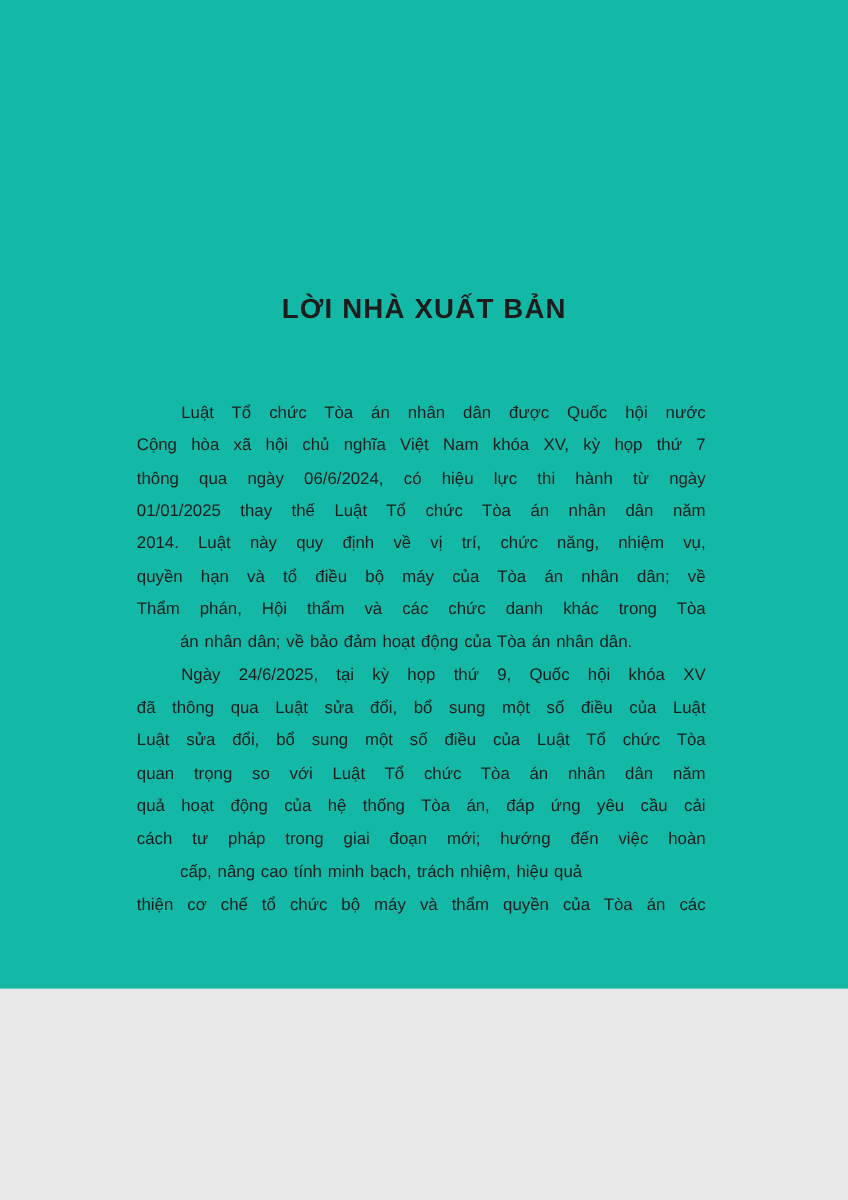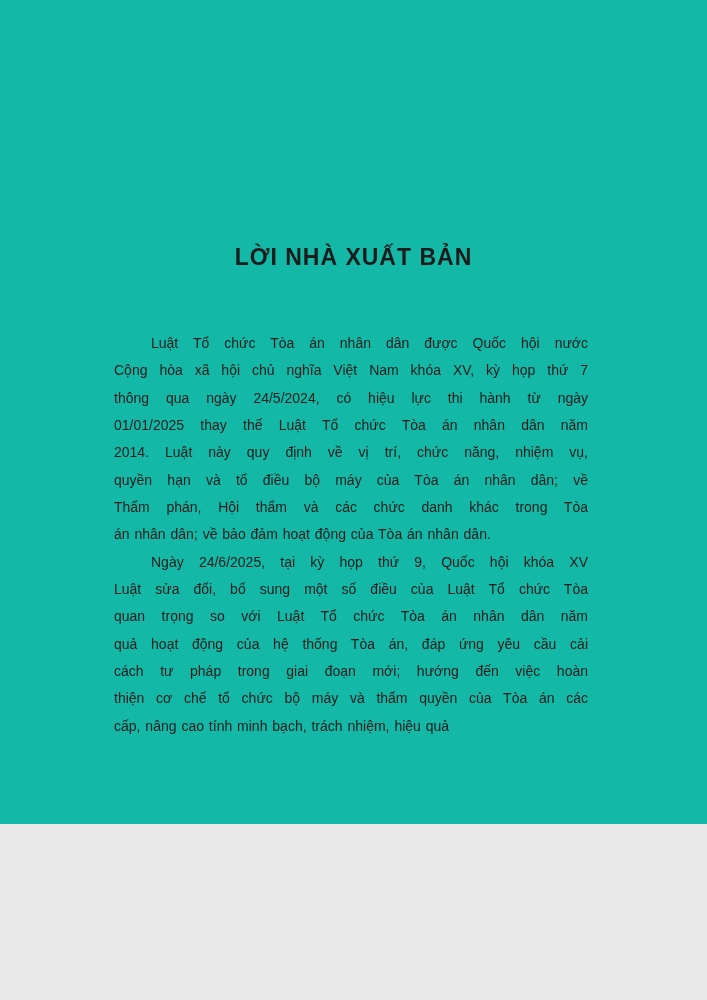--- a/index.html
+++ b/index.html
@@ -42,46 +42,48 @@
     text-align-last: justify;
     height: 27.35px;
     white-space: normal;
     word-spacing: 1px;
   }
   .line.first {
     padding-left: 37px;
   }
   .line.last {
     text-align-last: left;
+    margin-left: 36px;
   }
   .page-number {
     position: absolute;
     top: 884px;
     left: 114px;
     width: 474px;
     text-align: right;
     font-size: 20px;
   }
 </style>
 </head>
 <body>
 
 <div class="page">
   <h1 class="title">LỜI NHÀ XUẤT BẢN</h1>
   <div class="body-text">
       <div class="line first">Luật Tổ chức Tòa án nhân dân được Quốc hội nước</div>
       <div class="line">Cộng hòa xã hội chủ nghĩa Việt Nam khóa XV, kỳ họp thứ 7</div>
-      <div class="line">thông qua ngày 24/5/2024, có hiệu lực thi hành từ ngày</div>
+      <div class="line">thông qua ngày 06/6/2024, có hiệu lực thi hành từ ngày</div>
       <div class="line">01/01/2025 thay thế Luật Tổ chức Tòa án nhân dân năm</div>
       <div class="line">2014. Luật này quy định về vị trí, chức năng, nhiệm vụ,</div>
       <div class="line">quyền hạn và tổ điều bộ máy của Tòa án nhân dân; về</div>
       <div class="line">Thẩm phán, Hội thẩm và các chức danh khác trong Tòa</div>
       <div class="line last">án nhân dân; về bảo đảm hoạt động của Tòa án nhân dân.</div>
       <div class="line first">Ngày 24/6/2025, tại kỳ họp thứ 9, Quốc hội khóa XV</div>
+      <div class="line">đã thông qua Luật sửa đổi, bổ sung một số điều của Luật</div>
       <div class="line">Luật sửa đổi, bổ sung một số điều của Luật Tổ chức Tòa</div>
       <div class="line">quan trọng so với Luật Tổ chức Tòa án nhân dân năm</div>
       <div class="line">quả hoạt động của hệ thống Tòa án, đáp ứng yêu cầu cải</div>
       <div class="line">cách tư pháp trong giai đoạn mới; hướng đến việc hoàn</div>
+      <div class="line last">cấp, nâng cao tính minh bạch, trách nhiệm, hiệu quả</div>
       <div class="line">thiện cơ chế tổ chức bộ máy và thẩm quyền của Tòa án các</div>
-      <div class="line last">cấp, nâng cao tính minh bạch, trách nhiệm, hiệu quả</div>
     </div>
   <div class="page-number">5</div>
 </div>
 
 </body></html>

